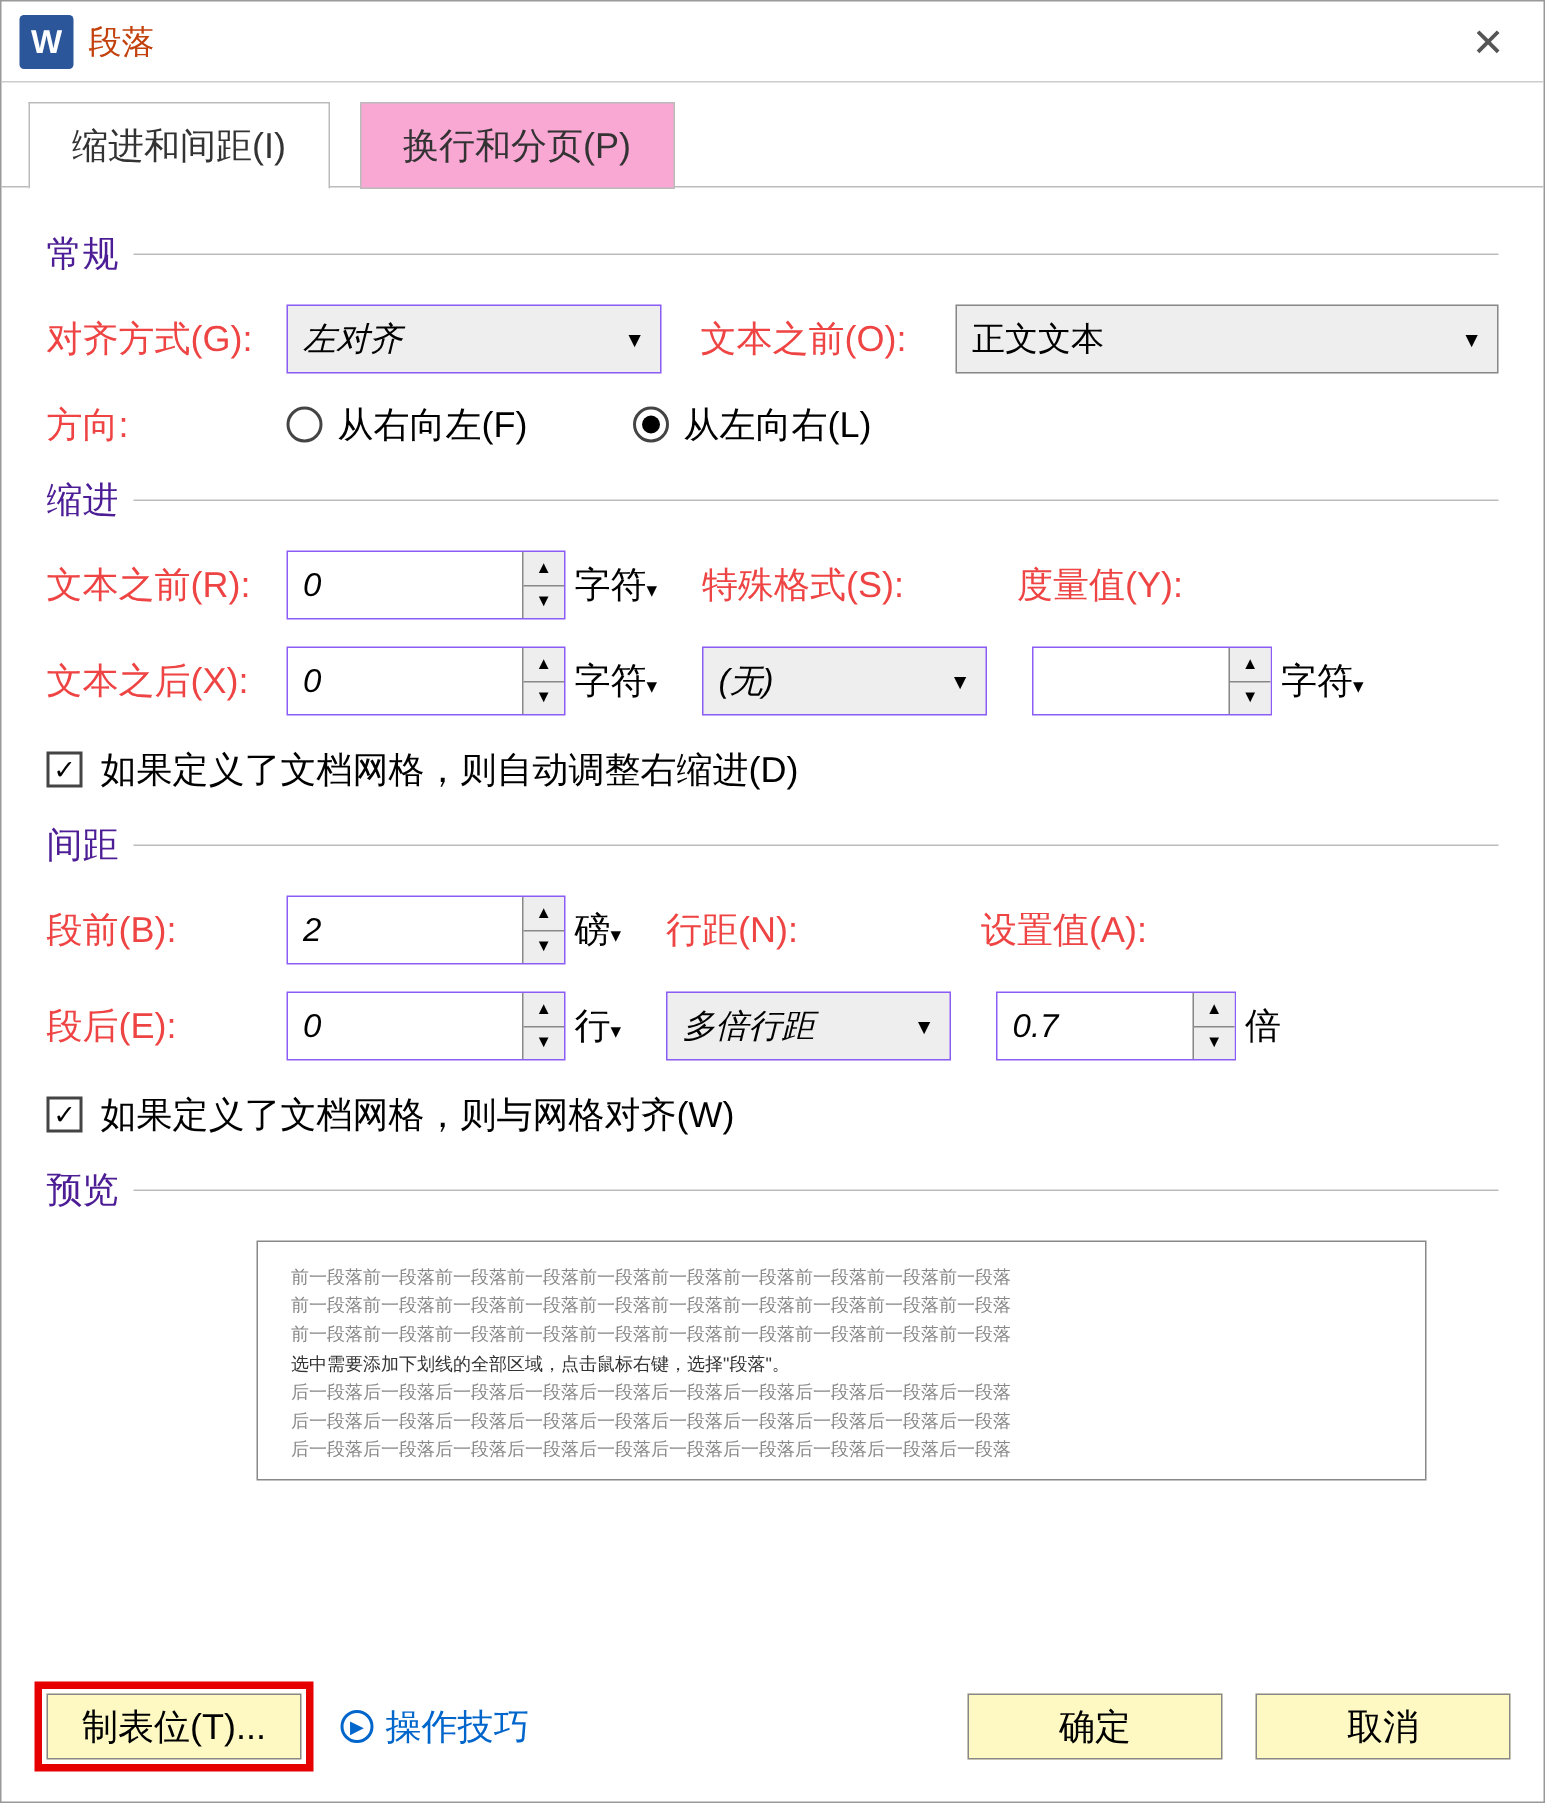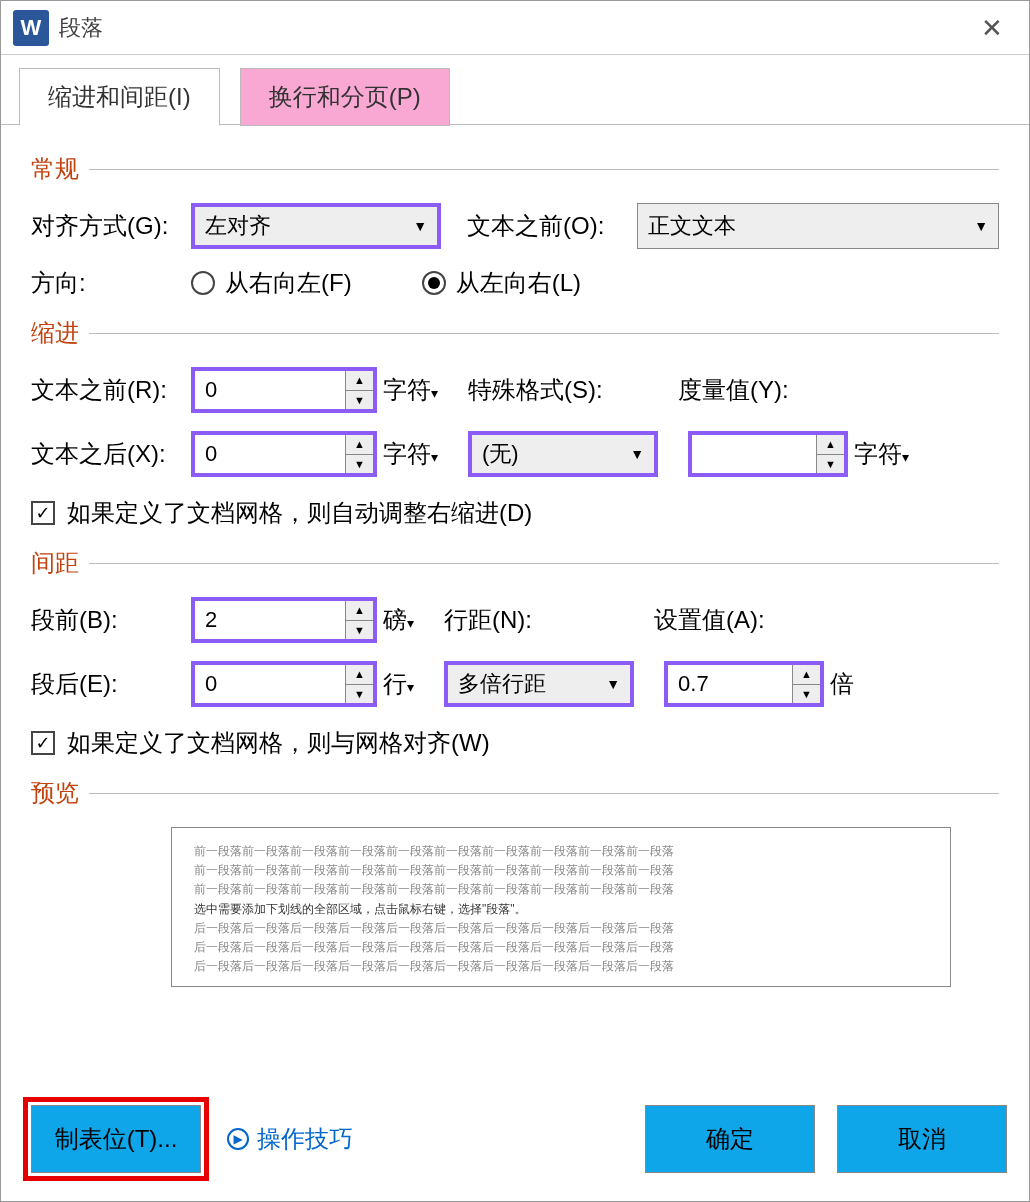--- a/index.html
+++ b/index.html
@@ -1,49 +1,49 @@
 <!DOCTYPE html>
 <html><head>
 <meta charset="utf-8">
 <style>
   * { box-sizing: border-box; font-family: "Microsoft YaHei", "SimSun", sans-serif; }
   body { margin: 0; background: #fff; }
   .dialog { width: 1030px; height: 1202px; background: #fff; border: 1px solid #999; position: relative; }
   .titlebar { height: 54px; display: flex; align-items: center; padding: 0 12px; border-bottom: 1px solid #ccc; position: relative; }
   .app-icon { width: 36px; height: 36px; background: #2b579a; color: #fff; display: flex; align-items: center; justify-content: center; font-weight: bold; font-size: 22px; border-radius: 3px; margin-right: 10px; }
-  .title { font-size: 22px; color: #404040; }
+  .title { font-size: 22px; color: #c2410c; }
   .close-x { position: absolute; right: 18px; top: 8px; width: 38px; height: 38px; display:flex; align-items:center; justify-content:center; font-size: 26px; color:#555; cursor:pointer; }
   .tabs { display:flex; margin: 12px 0 0 18px; gap: 20px; }
   .tab { padding: 12px 28px; font-size: 24px; color:#333; background:#f9a8d4; border:1px solid #bbb; cursor:pointer; position:relative; top:1px; }
   .tab.active { background:#fff; border-bottom:1px solid #fff; }
   .content { padding: 10px 30px 0 30px; border-top:1px solid #bbb; margin-top:-1px; }
-  .group-title { font-size: 24px; color:#c2410c; margin-top:18px; display:flex; align-items:center; }
+  .group-title { font-size: 24px; color:#4c1d95; margin-top:18px; display:flex; align-items:center; }
   .group-title::after { content:""; flex:1; height:1px; background:#bbb; margin-left:10px; }
   .row { display:flex; align-items:center; margin-top:18px; gap:0; }
-  .lbl { font-size:24px; color:#000000; min-width:160px; }
-  .combo, .spinbox, .combo2 { height:46px; border:4px solid #8b5cf6; background:#eee; display:flex; align-items:center; font-size:22px; position:relative; }
+  .lbl { font-size:24px; color:#ef4444; min-width:160px; }
+  .combo, .spinbox, .combo2 { height:46px; border:1px solid #8b5cf6; background:#eee; display:flex; align-items:center; font-size:22px; position:relative;font-style:italic; }
   .combo { width:250px; padding:0 10px; }
   .combo .arrow, .combo2 .arrow { margin-left:auto; font-size:14px; }
   .combo2 { width:190px; padding:0 10px; }
   .combo-wide { flex:1; padding:0 10px; height:46px; border:1px solid #888; background:#eee; display:flex; align-items:center; font-size:22px; }
   .combo-wide .arrow { margin-left:auto; font-size:14px; }
   .spinbox { width:186px; background:#fff; padding-left:10px; }
   .spin-btns { position:absolute; right:0; top:0; bottom:0; width:28px; border-left:1px solid #888; background:#eee; display:flex; flex-direction:column; }
   .spin-btns div { flex:1; display:flex; align-items:center; justify-content:center; font-size:11px; }
   .spin-btns div:first-child { border-bottom:1px solid #888; }
   .unit { font-size:24px; margin-left:6px; margin-right:30px; cursor:pointer; }
   .radio-wrap { display:flex; align-items:center; font-size:24px; margin-right:30px; cursor:pointer; }
   .radio-circle { width:24px; height:24px; border:2px solid #444; border-radius:50%; margin-right:10px; display:flex; align-items:center; justify-content:center; }
   .radio-circle.sel::after { content:""; width:12px; height:12px; background:#000; border-radius:50%; }
   .checkwrap { display:flex; align-items:center; font-size:24px; margin-top:20px; }
   .checkbox { width:24px; height:24px; border:2px solid #444; margin-right:12px; display:flex; align-items:center; justify-content:center; font-size:18px; cursor:pointer; }
   .preview-box { margin: 18px 0 0 140px; width: 780px; height:160px; border:1px solid #888; background:#fff; padding:14px 22px; font-size:12px; color:#888; line-height:1.6; overflow:hidden; }
   .preview-box .mid { color:#333; }
   .footer { position:absolute; bottom:20px; left:0; right:0; display:flex; align-items:center; padding:0 22px; gap:18px; }
-  .btn { height:68px; border:1px solid #888; background:#0ea5e9; font-size:24px; display:flex; align-items:center; justify-content:center; cursor:pointer; }
+  .btn { height:44px; border:1px solid #888; background:#fef9c3; font-size:24px; display:flex; align-items:center; justify-content:center; cursor:pointer; }
   .btn-tab { width:170px; }
   .highlight-box { border:5px solid #e60000; padding:3px; }
   .tips-link { color:#0066cc; font-size:24px; display:flex; align-items:center; gap:8px; cursor:pointer; }
   .play-icon { width:22px; height:22px; border:2px solid #0066cc; border-radius:50%; display:flex; align-items:center; justify-content:center; color:#0066cc; font-size:12px; }
   .footer-right { margin-left:auto; display:flex; gap:22px; }
   .btn-main { width:170px; }
 </style>
 </head>
 <body>
 

